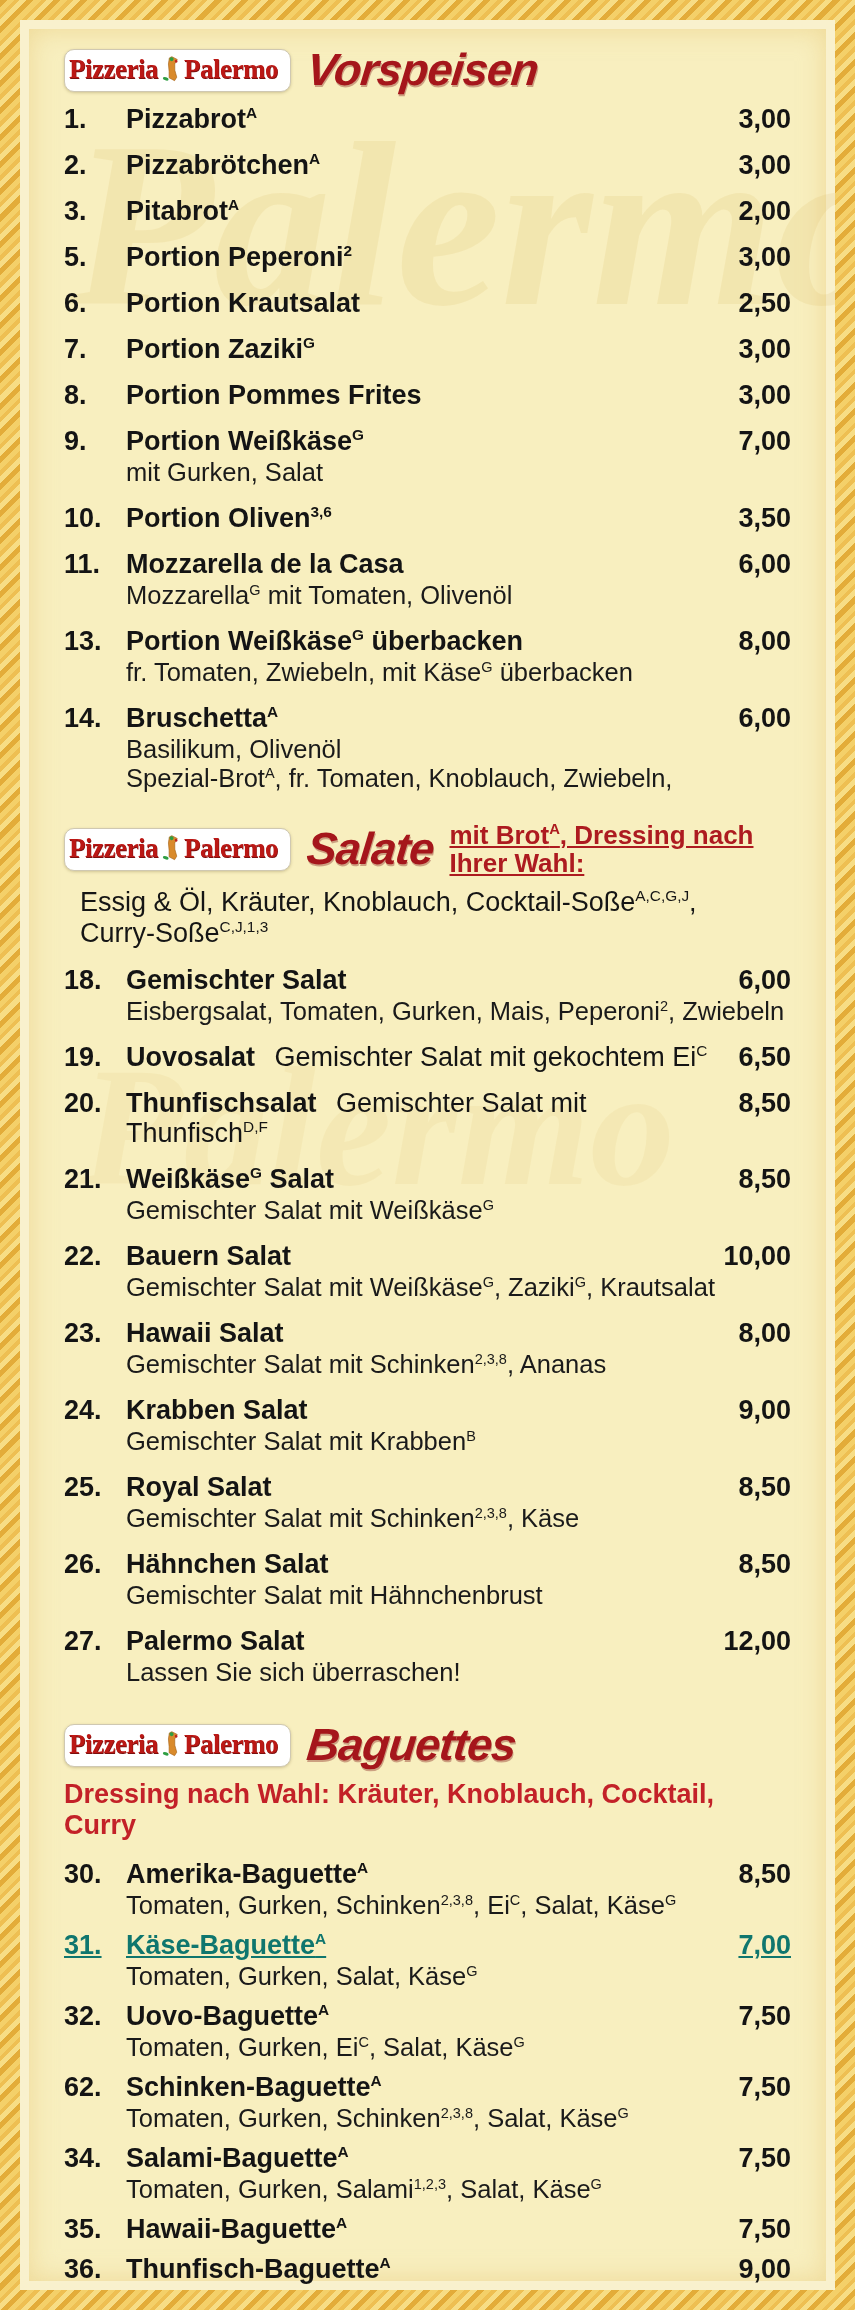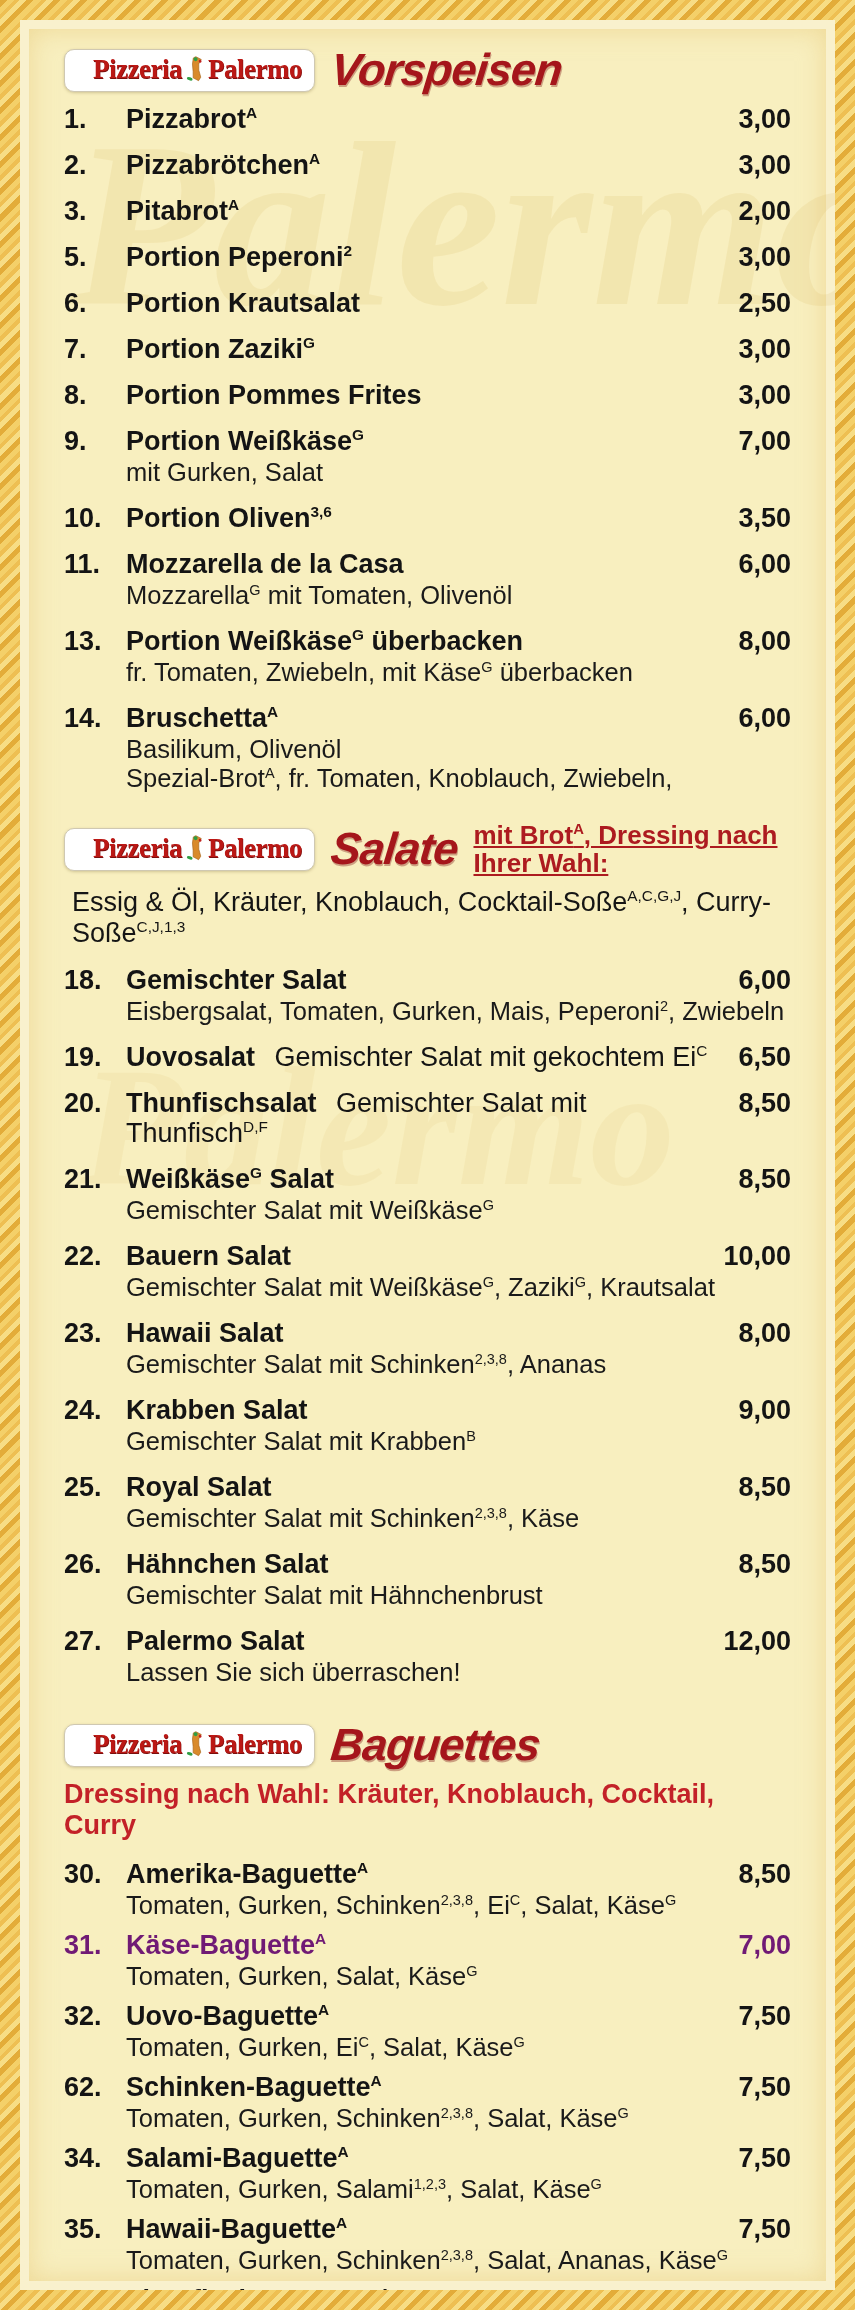--- a/index.html
+++ b/index.html
@@ -21,47 +21,47 @@
   }
   .wm1{top:70px;left:50px;font-size:235px;opacity:.10;}
   .wm2{top:1010px;left:60px;font-size:170px;opacity:.07;}
   .content{position:relative;padding:26px 44px 0 44px;}
   .section{margin:0;}
   .section-salate{margin-top:28px;}
   .section-baguettes{margin-top:34px;}
   .sec-header{display:flex;align-items:center;gap:16px;margin:0 0 10px;}
   .logo{
     background:#ffffff;border:1px solid #cfc8b2;border-radius:10px;
-    padding:4px 12px 7px 28px;display:inline-flex;align-items:center;gap:1px;
+    padding:4px 12px 7px 4px;display:inline-flex;align-items:center;gap:1px;
     box-shadow:0 1px 3px rgba(90,70,20,.25);flex:0 0 auto;
   }
   .logo-word{
     font-family:"Liberation Serif",serif;font-weight:bold;font-size:27px;color:#bb1815;
     letter-spacing:-.5px;text-shadow:.6px .6px 0 #7a0f0e;line-height:30px;
   }
   .italy{display:inline-flex;margin:0 2px;transform:rotate(18deg);}
   .sec-title{
     display:inline-block;font-size:45px;font-weight:bold;font-style:italic;color:#a5161b;
     letter-spacing:-1px;line-height:48px;transform:skewX(-6deg);
     text-shadow:1px 2px 0 rgba(122,15,15,.35);
   }
   .sec-suffix{font-size:26px;font-weight:bold;color:#ad1b20;line-height:28px;text-decoration:underline;}
-  .sec-subblack{font-size:27px;color:#151515;margin:2px 8px 16px;line-height:31px;}
+  .sec-subblack{font-size:27px;color:#151515;margin:2px 16px 16px;line-height:31px;}
   .sec-subred{font-size:27px;font-weight:bold;color:#c32128;margin:2px 0 18px;line-height:31px;}
   .items{}
   .item{
     display:grid;grid-template-columns:56px 1fr auto;column-gap:6px;
     align-items:baseline;margin:0 0 16px;
   }
   .section-baguettes .item{margin-bottom:10px;}
   .num,.name,.price{font-weight:bold;font-size:27px;color:#141414;line-height:30px;}
   .name-inline{font-weight:normal;margin-left:12px;}
   .price{text-align:right;min-width:76px;}
   .desc{grid-column:2/4;font-size:25.5px;color:#1a1a1a;line-height:29px;margin-top:2px;}
-  .item.green .num,.item.green .name-main,.item.green .price{color:#701a75;}
+  .item.green .num,.item.green .name-main,.item.green .price{color:#0f766e;text-decoration:underline;}
   sup{font-size:57%;line-height:0;vertical-align:super;}
 </style>
 </head>
 <body>
 
 <div class="page">
   <div class="panel">
     <div class="watermark wm1">Palermo</div>
     <div class="watermark wm2">Palermo</div>
     <div class="content">
@@ -433,23 +433,20 @@
               </div>
   </div>
 
   <div class="item">
     <span class="num">35.</span>
     <span class="name">
       <span class="name-main">Hawaii-Baguette<sup>A</sup></span>
       
     </span>
     <span class="price">7,50</span>
-    <div class="desc">
-                <div class="desc-line">Tomaten, Gurken, Schinken<sup>2,3,8</sup>, Salat, Ananas, Käse<sup>G</sup></div>
-              </div>
   </div>
 
   <div class="item">
     <span class="num">36.</span>
     <span class="name">
       <span class="name-main">Thunfisch-Baguette<sup>A</sup></span>
       
     </span>
     <span class="price">9,00</span>
 

